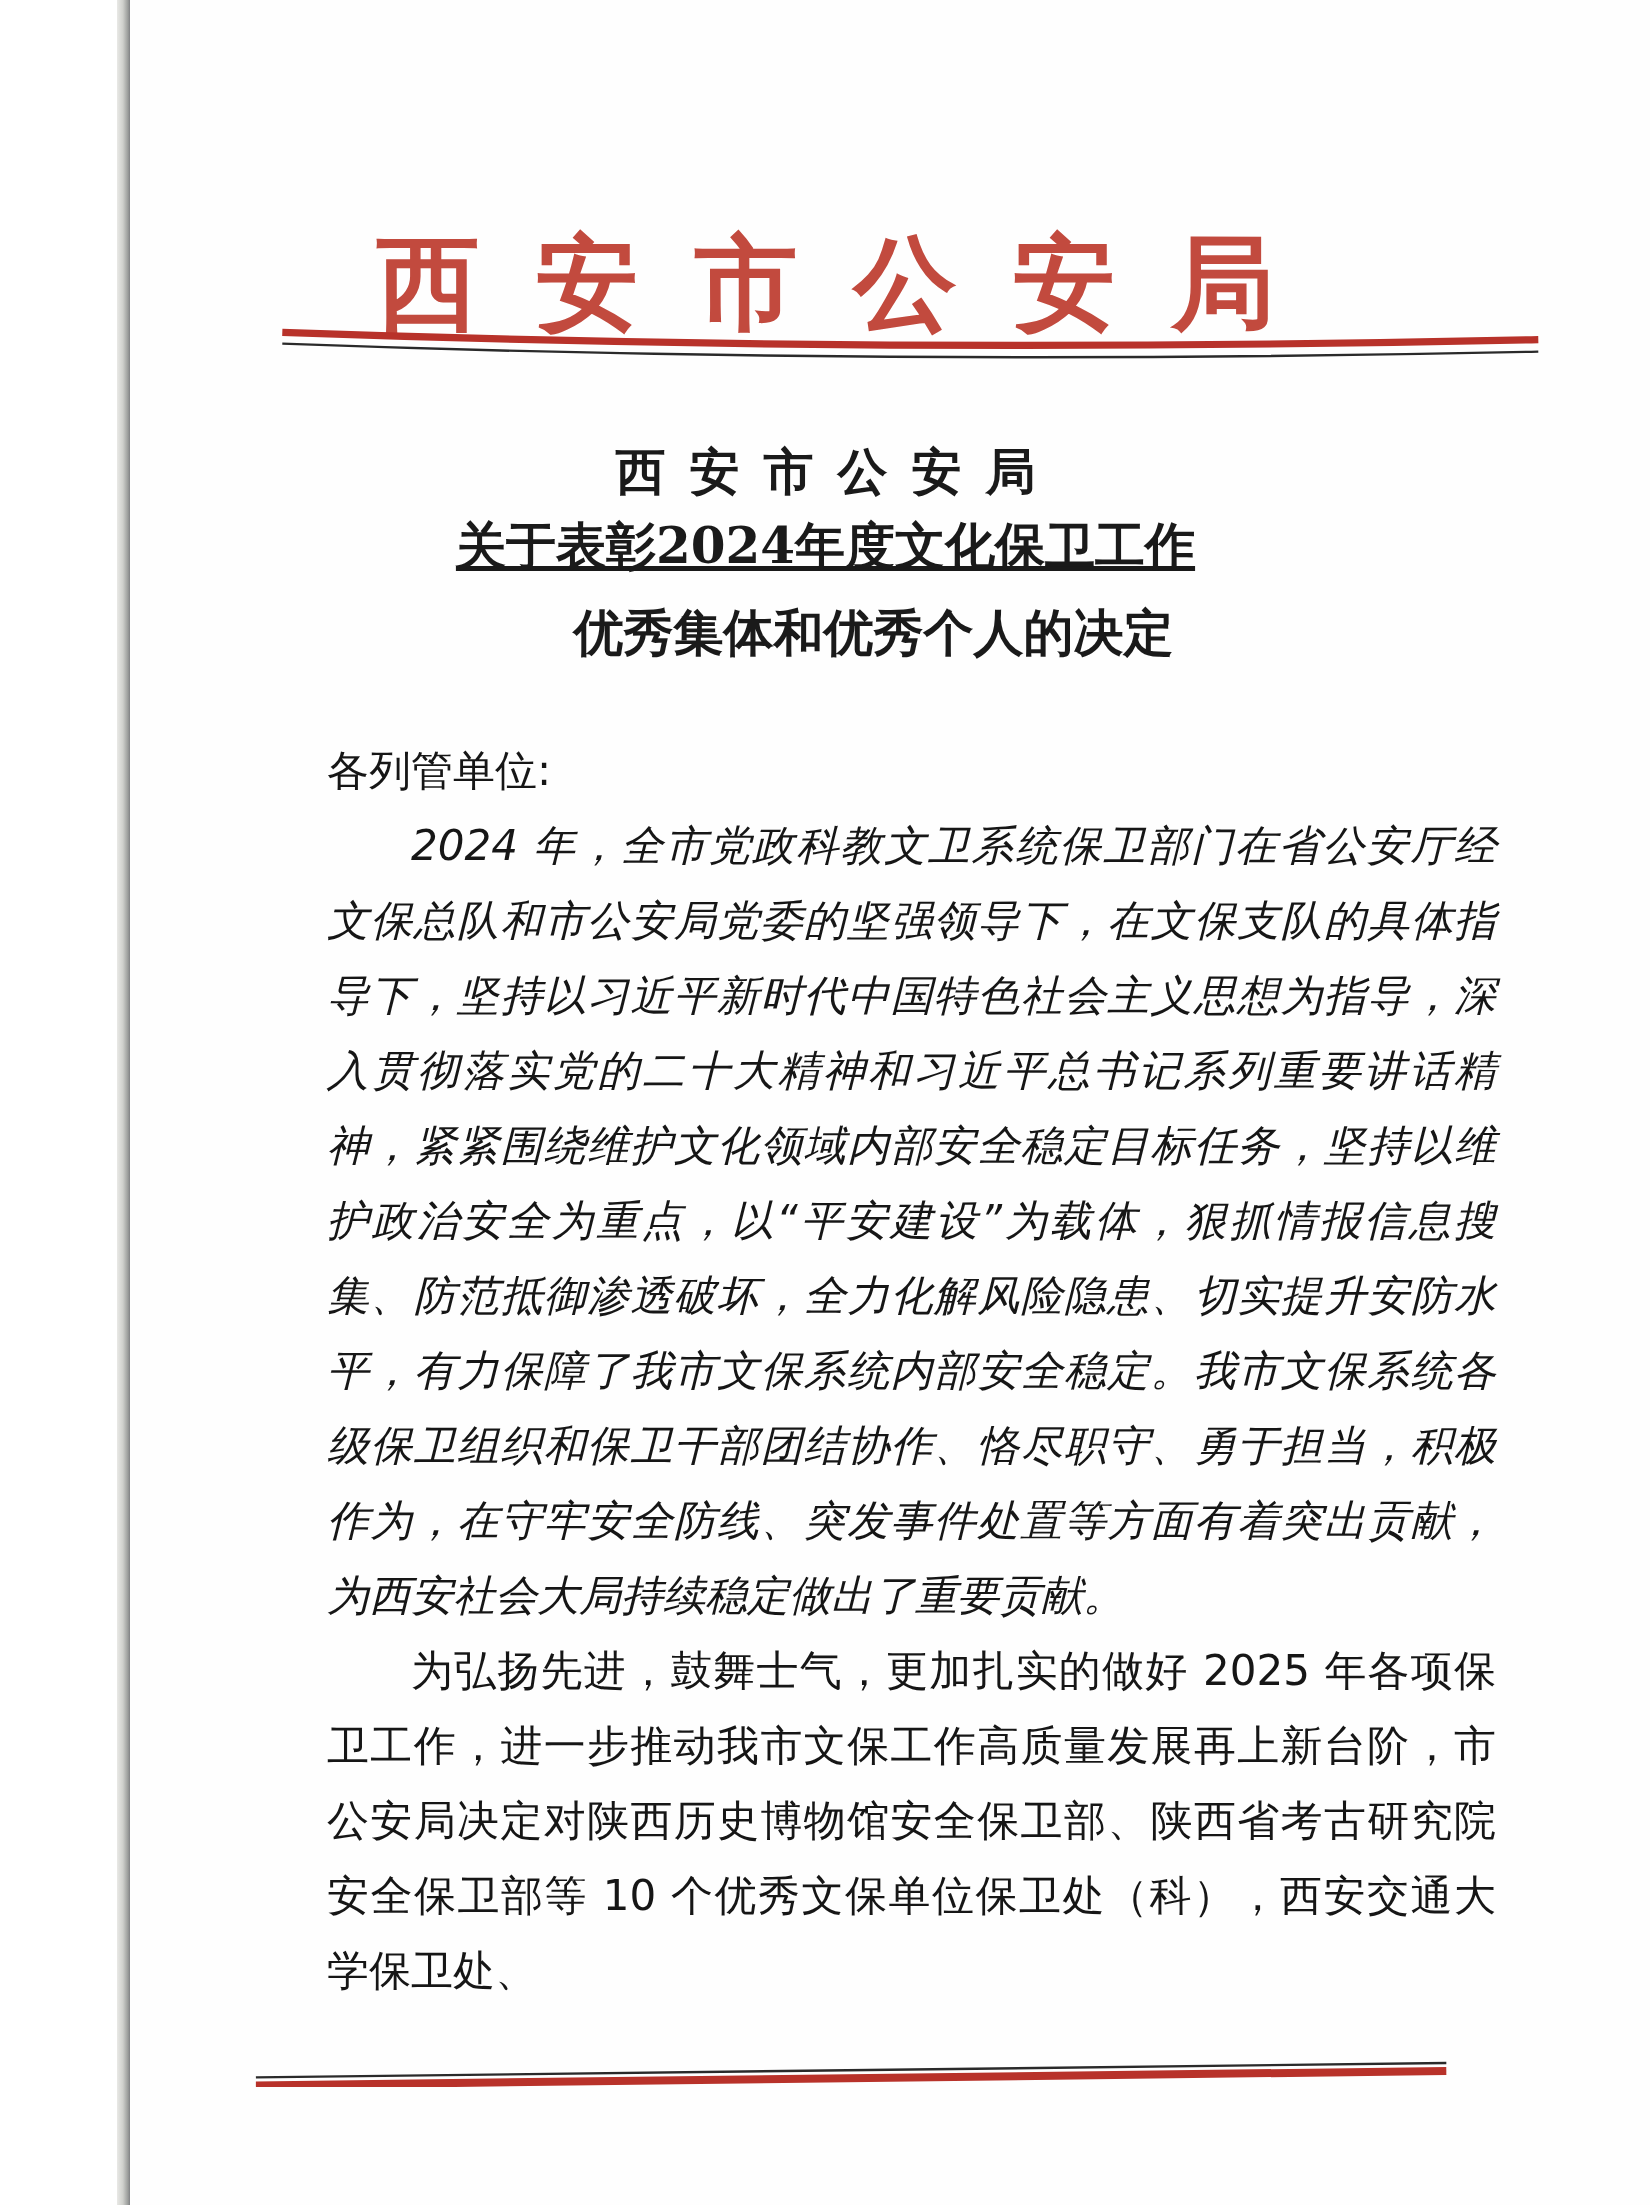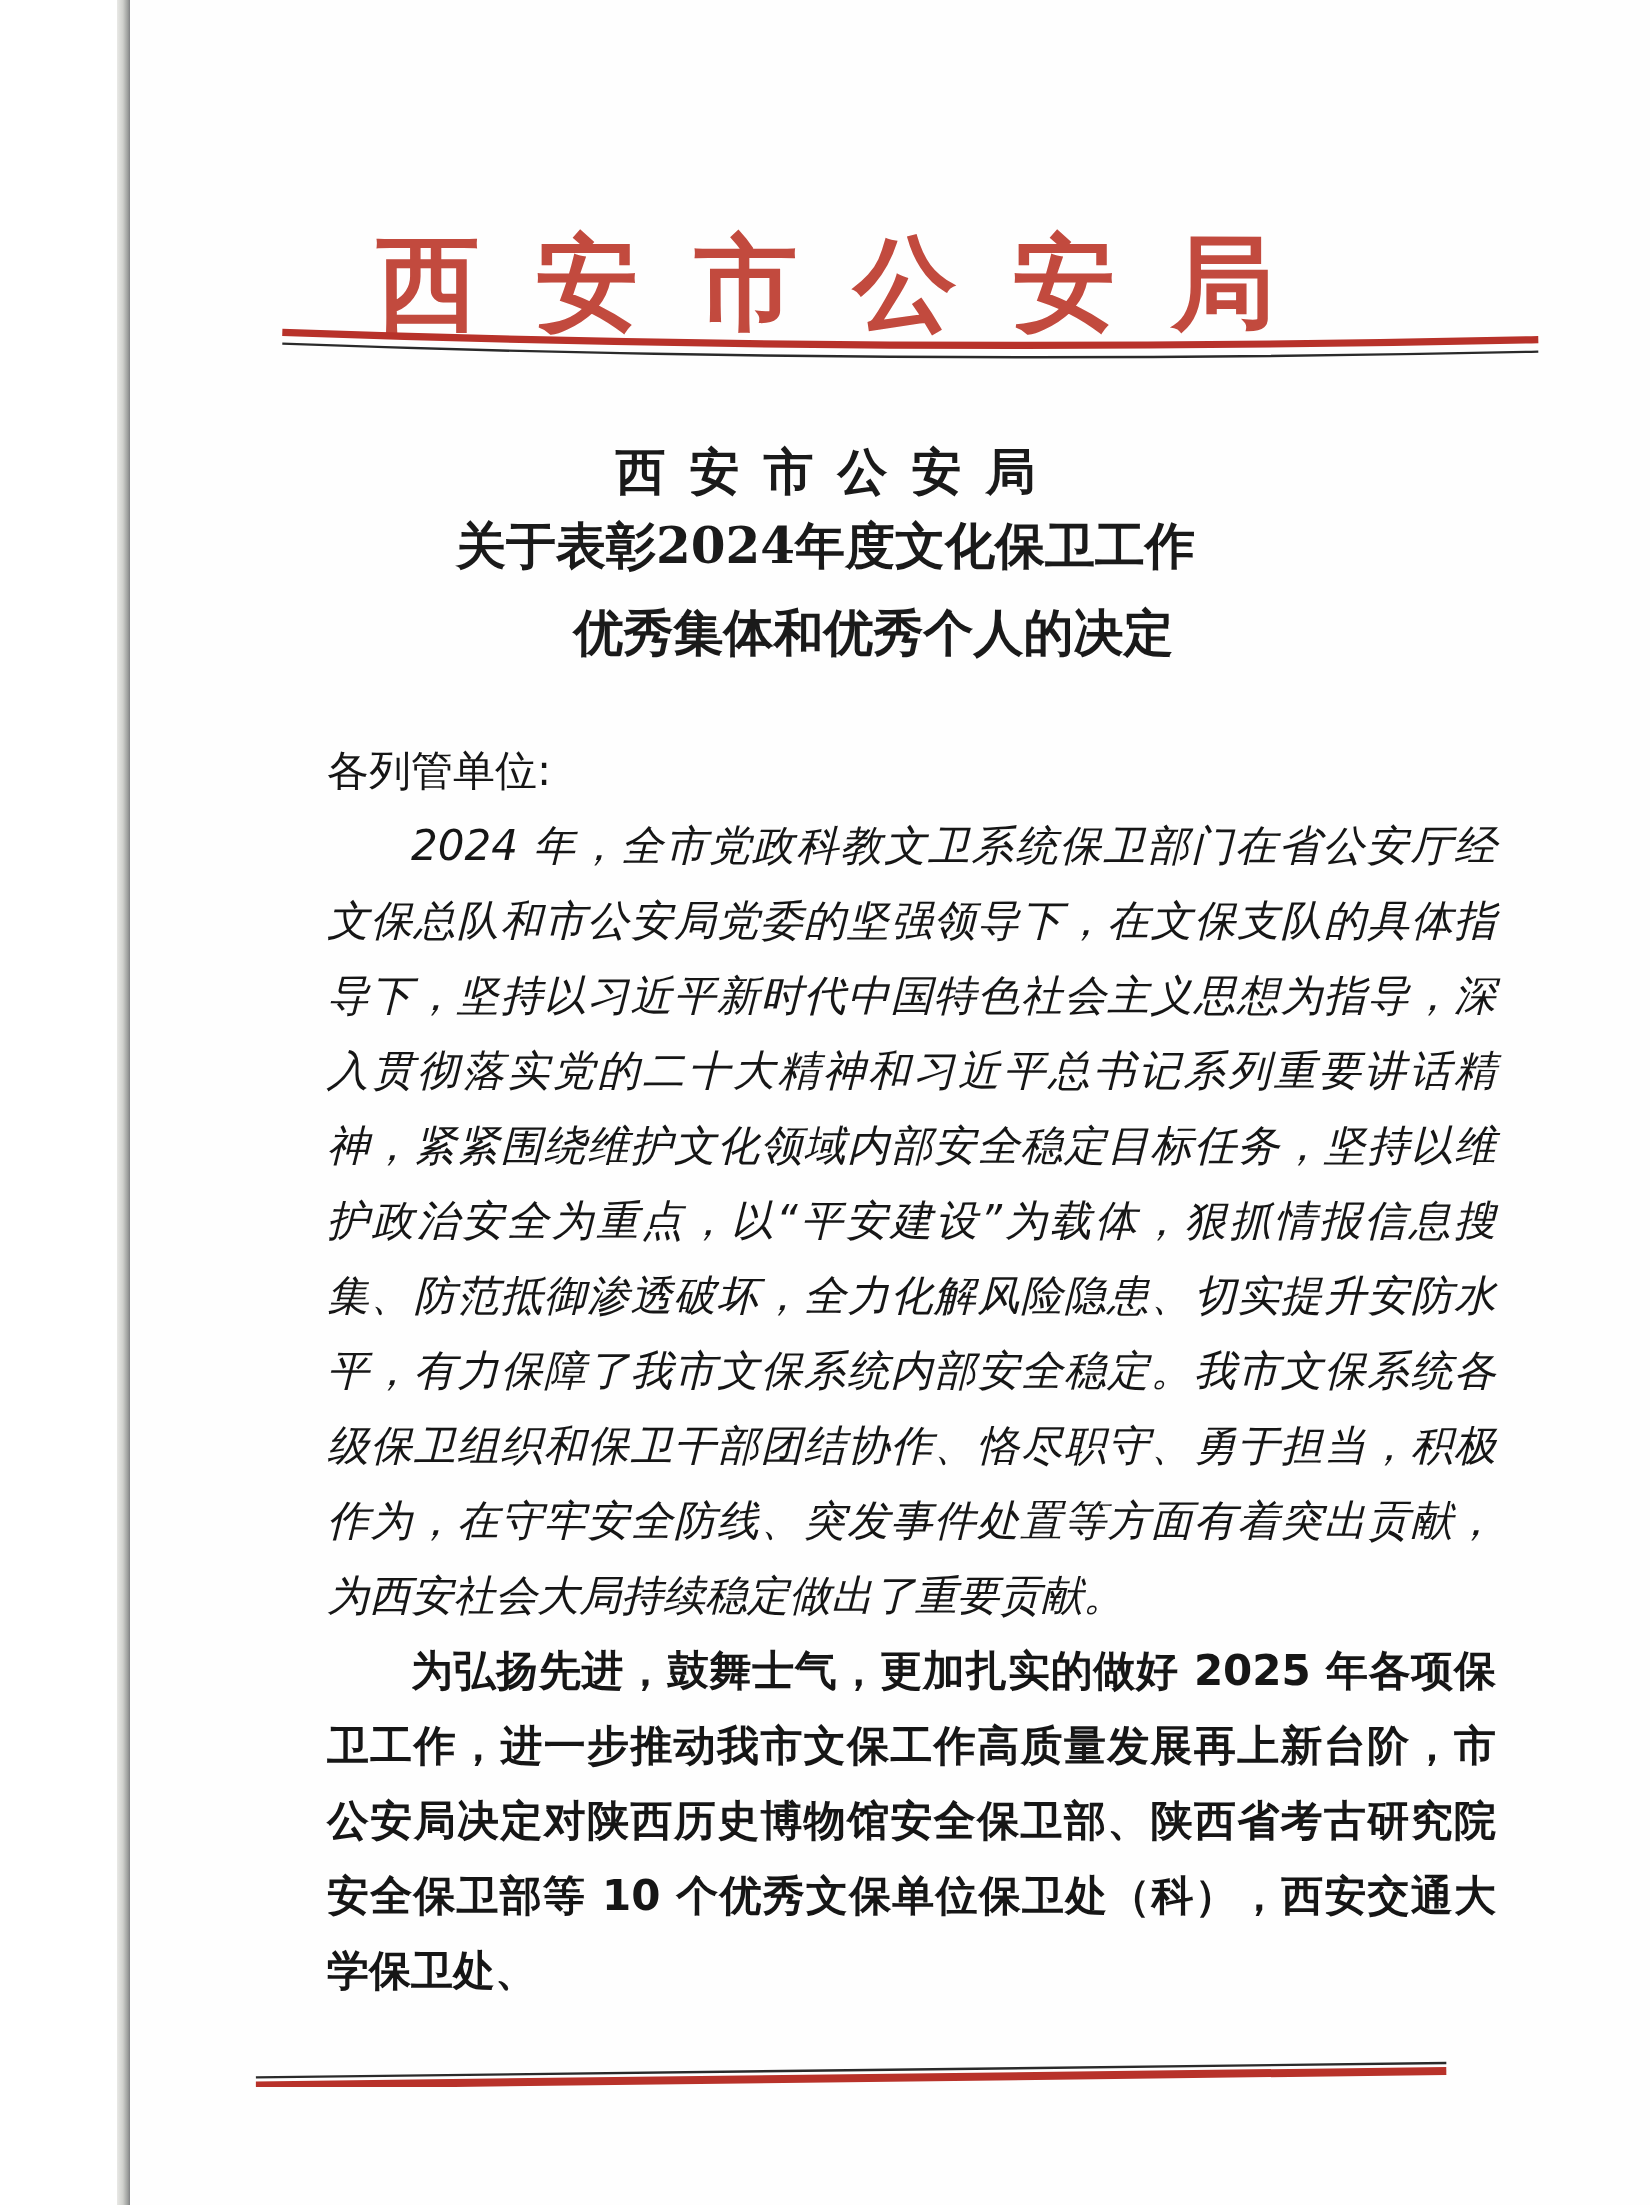--- a/index.html
+++ b/index.html
@@ -24,31 +24,31 @@
     font-size: 103px; font-weight: bold; letter-spacing: 56px;
     color: #c24a3e; line-height: 121px; padding-left: 56px; box-sizing: border-box;
   }
   .rule-svg { position: absolute; left: 0; }
   .doc-title {
     position: absolute; left: 0; width: 1651px; text-align: center;
     font-family: "DejaVu Serif", "Liberation Serif", serif; font-weight: bold;
     color: #1a1a1a; font-size: 50px; line-height: 74px;
   }
   .t1 { top: 435px; letter-spacing: 24px; padding-left: 24px; box-sizing: border-box; }
-  .t2 { top: 509px; }
+  .t2 { top: 509px; text-decoration: underline; }
   .t3 { top: 596px; padding-left: 48px; }
   .body-text {
     position: absolute; left: 327px; width: 1169px;
     font-family: "DejaVu Sans", "Liberation Sans", sans-serif;
     color: #161616; font-size: 42px; line-height: 75px;
     text-align: justify; text-align-last: left;
   }
   .salutation { top: 733px; }
   .para1 { top: 808px; text-indent: 84px; font-style: italic; }
-  .para2 { top: 1633px; text-indent: 84px; font-weight: bold; }
+  .para2 { top: 1633px; text-indent: 84px; }
 </style>
 </head>
 <body>
 
 <div class="left-margin"></div>
 <div class="scan-edge"></div>
 <div class="page"></div>
 
 <div class="masthead">西安市公安局</div>
 

